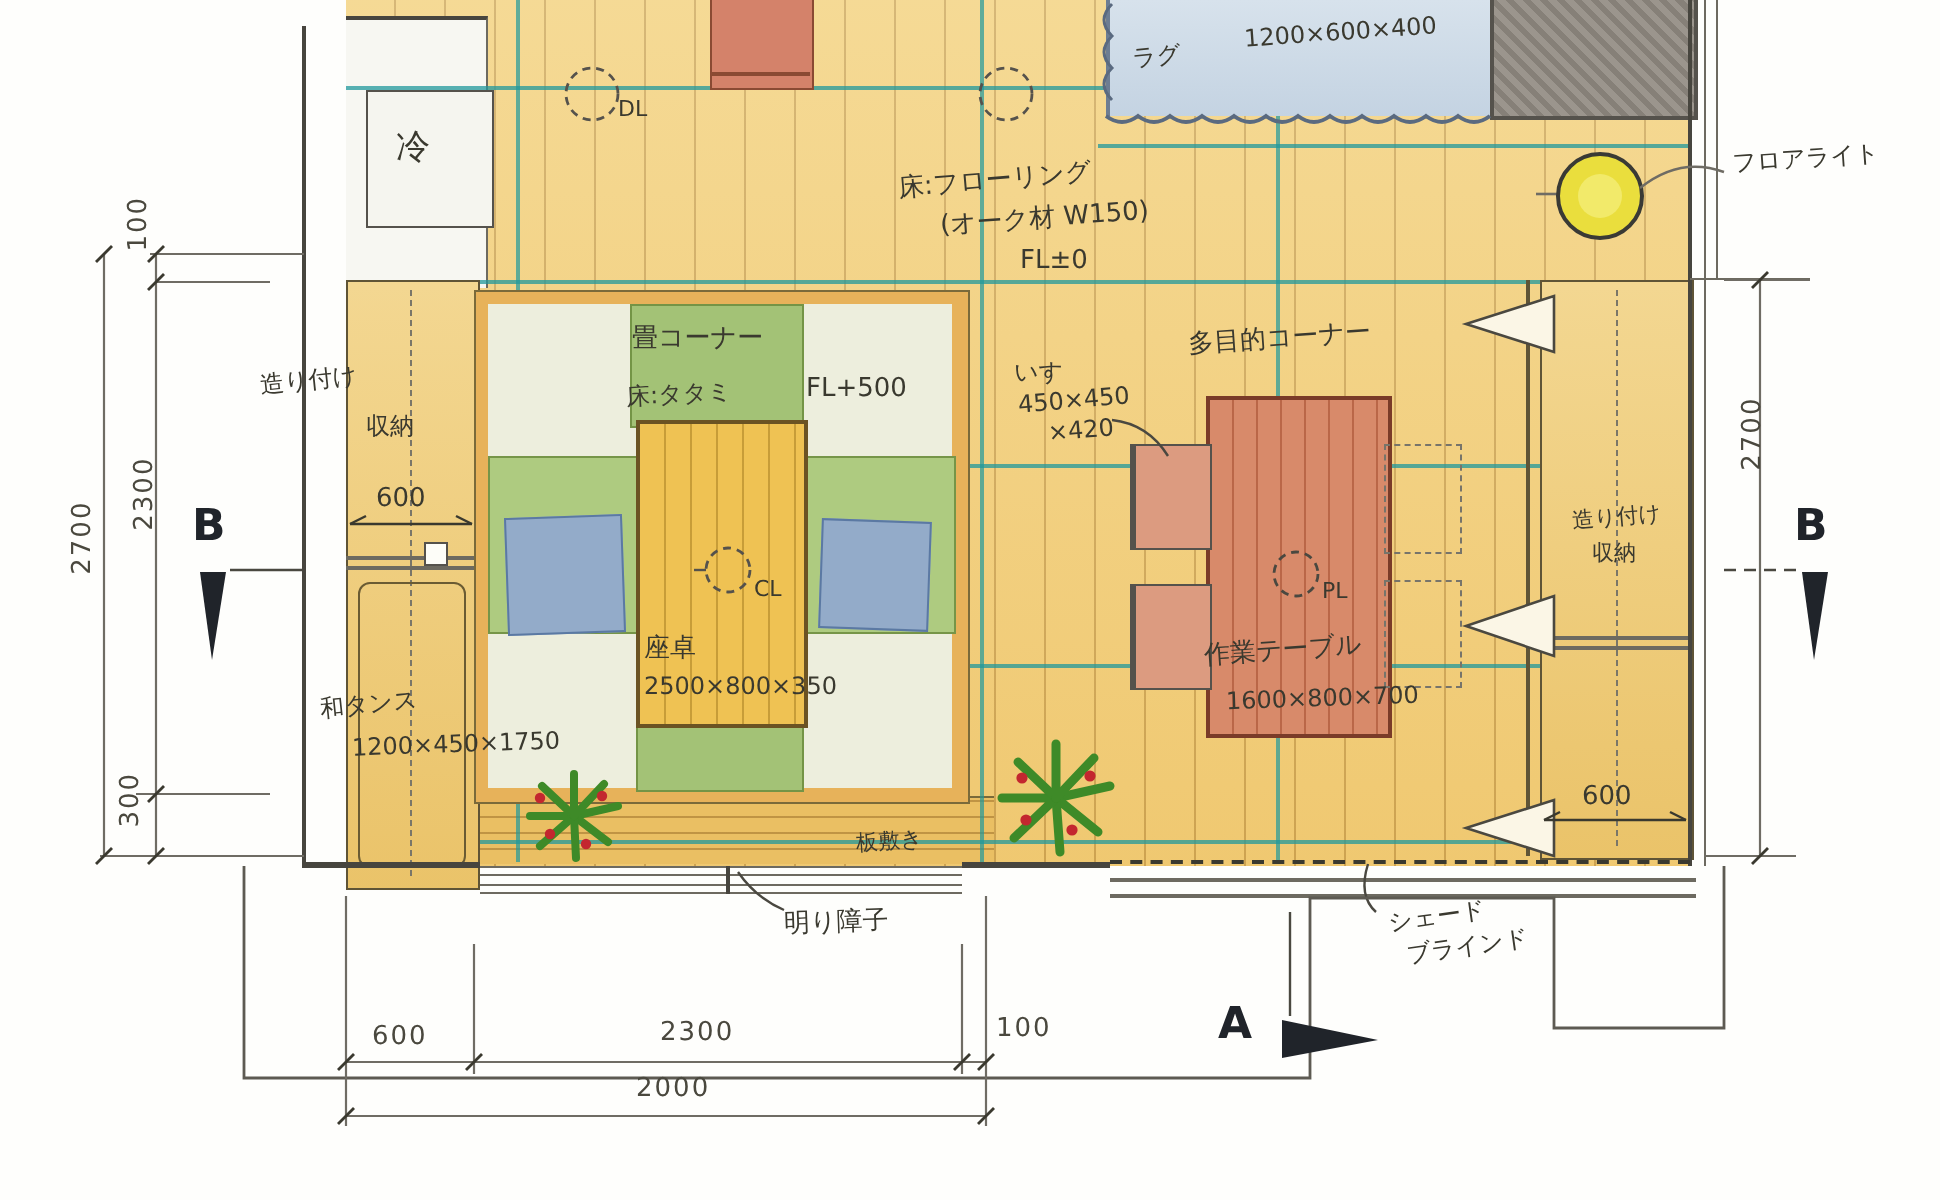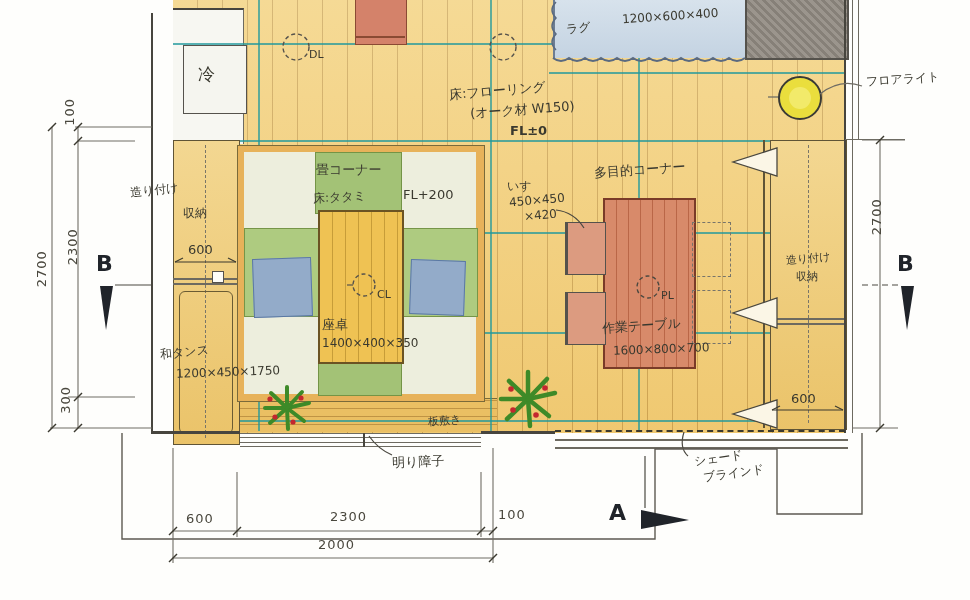--- a/index.html
+++ b/index.html
@@ -239,31 +239,31 @@
   <div class="abs hw small" style="left:309px;top:49px;">DL</div>
   <div class="abs hw small" style="left:377px;top:289px;">CL</div>
   <div class="abs hw small" style="left:661px;top:290px;">PL</div>
 
   <div class="abs hw note" style="left:566px;top:22px;transform:rotate(-6deg);">ラグ</div>
   <div class="abs hw note" style="left:622px;top:10px;transform:rotate(-4deg);">1200×600×400</div>
   <div class="abs hw note" style="left:866px;top:73px;transform:rotate(-4deg);">フロアライト</div>
 
   <div class="abs hw note" style="left:449px;top:84px;transform:rotate(-5deg);font-size:13px;">床:フローリング</div>
   <div class="abs hw note" style="left:470px;top:103px;transform:rotate(-4deg);font-size:13px;">(オーク材 W150)</div>
-  <div class="abs hw note" style="left:510px;top:124px;font-size:13px;font-weight:bold;">FL±0</div>
+  <div class="abs hw note" style="left:510px;top:124px;font-size:13px;">FL±0</div>
 
   <div class="abs hw note" style="left:130px;top:184px;transform:rotate(-6deg);">造り付け</div>
   <div class="abs hw note" style="left:183px;top:207px;">収納</div>
   <div class="abs hw note" style="left:188px;top:243px;font-size:13px;">600</div>
 
   <div class="abs hw note" style="left:316px;top:163px;font-size:13px;">畳コーナー</div>
   <div class="abs hw note" style="left:313px;top:191px;transform:rotate(-3deg);">床:タタミ</div>
-  <div class="abs hw note" style="left:403px;top:188px;font-size:13px;">FL+200</div>
+  <div class="abs hw note" style="left:403px;top:188px;font-size:13px;">FL+500</div>
   <div class="abs hw note" style="left:322px;top:318px;font-size:13px;">座卓</div>
-  <div class="abs hw note" style="left:322px;top:337px;">1400×400×350</div>
+  <div class="abs hw note" style="left:322px;top:337px;">2500×800×350</div>
 
   <div class="abs hw note" style="left:160px;top:346px;transform:rotate(-6deg);">和タンス</div>
   <div class="abs hw note" style="left:176px;top:366px;transform:rotate(-2deg);">1200×450×1750</div>
 
   <div class="abs hw note" style="left:594px;top:163px;transform:rotate(-4deg);font-size:13px;">多目的コーナー</div>
   <div class="abs hw note" style="left:507px;top:180px;">いす</div>
   <div class="abs hw note" style="left:509px;top:194px;transform:rotate(-5deg);">450×450</div>
   <div class="abs hw note" style="left:524px;top:209px;transform:rotate(-5deg);">×420</div>
   <div class="abs hw note" style="left:602px;top:319px;transform:rotate(-4deg);font-size:13px;">作業テーブル</div>
   <div class="abs hw note" style="left:613px;top:343px;transform:rotate(-2deg);">1600×800×700</div>

